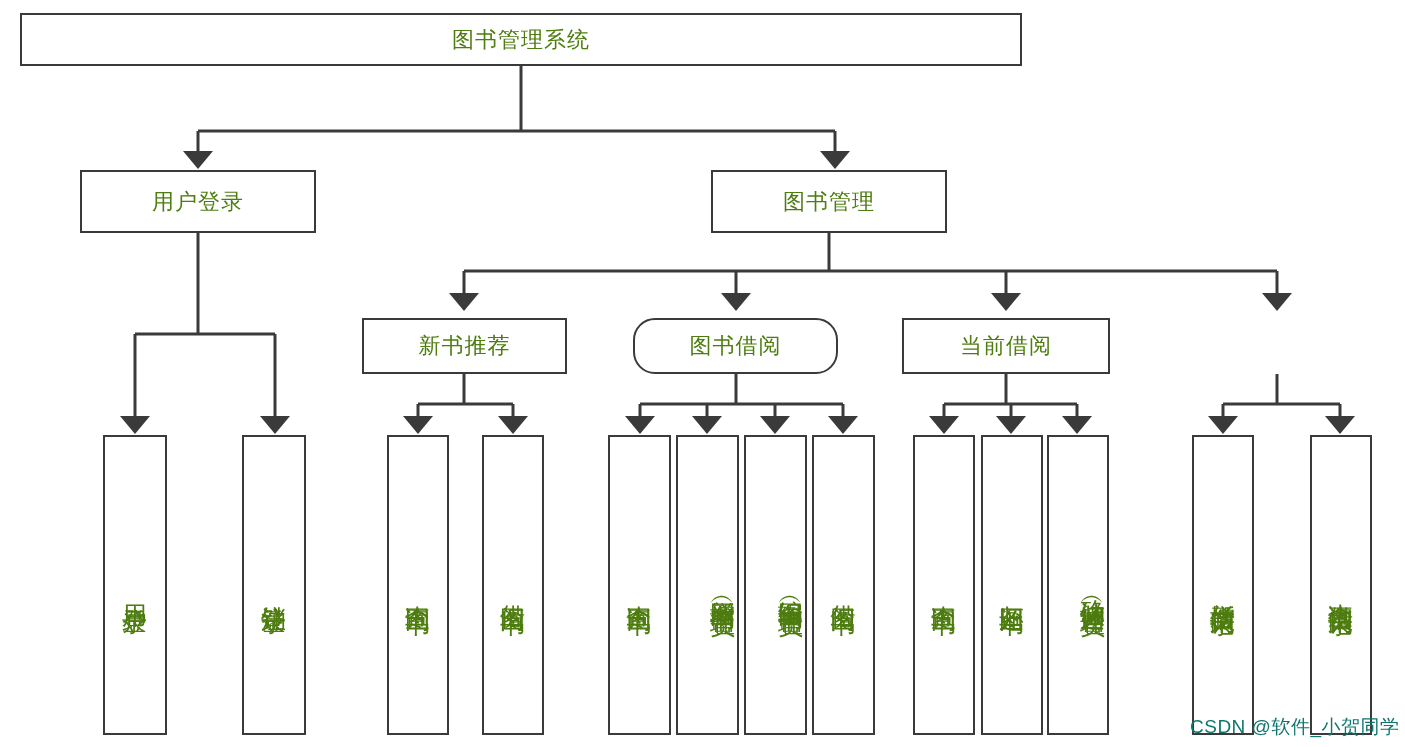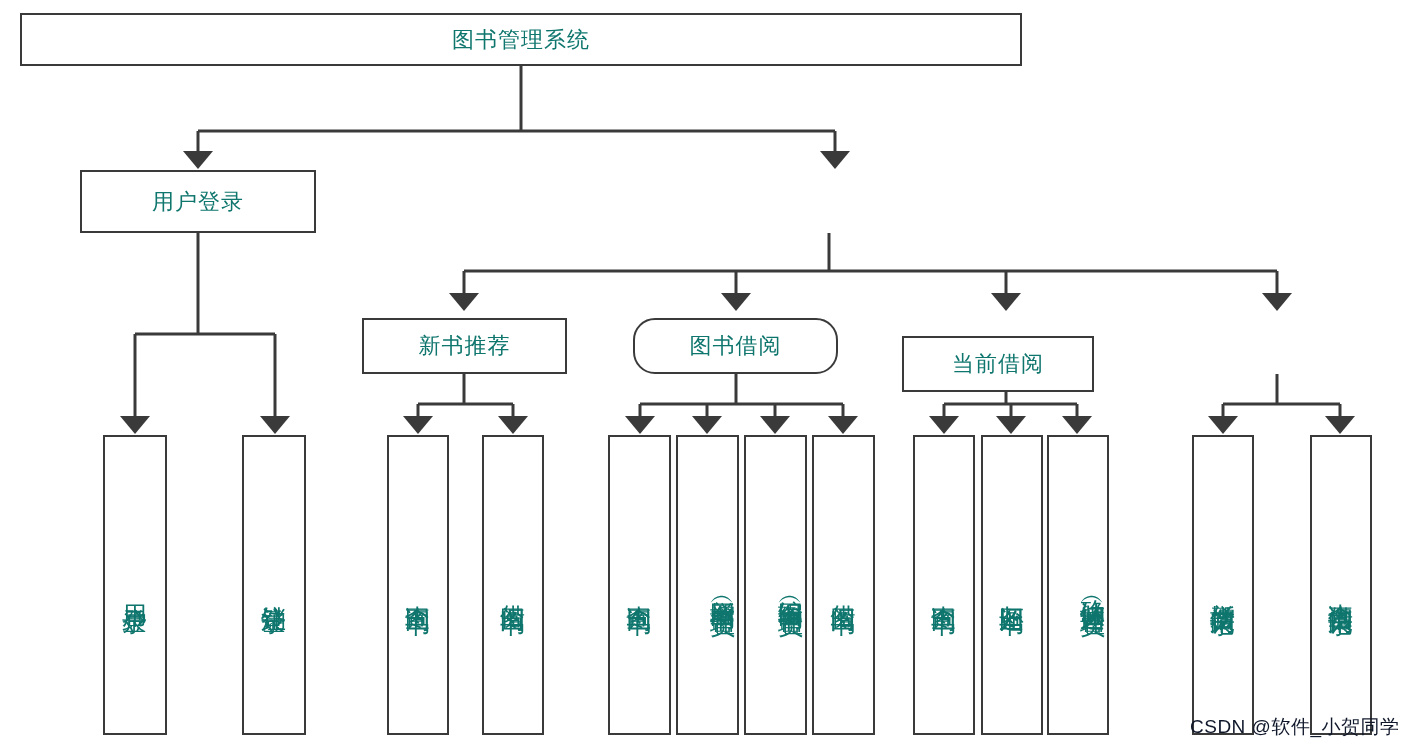--- a/index.html
+++ b/index.html
@@ -3,28 +3,28 @@
 <meta charset="utf-8">
 <style>
   html,body{margin:0;padding:0;background:#ffffff;}
   body{width:1405px;height:747px;overflow:hidden;
        font-family:"Liberation Sans","DejaVu Sans",sans-serif;}
   #stage{position:relative;width:1405px;height:747px;background:#fff;}
   #wires{position:absolute;left:0;top:0;width:1405px;height:747px;}
   .node{position:absolute;box-sizing:border-box;background:#ffffff;
         border:2.5px solid #3a3a3a;
         display:flex;align-items:center;justify-content:center;
-        color:#0f766e;}
+        color:#4d7c0f;}
   .node.horiz{font-size:22px;letter-spacing:1px;}
   .node.vert{writing-mode:vertical-rl;text-orientation:upright;
              font-size:25px;line-height:1.12;letter-spacing:2px;
              padding-top:8px;align-items:flex-start;justify-content:center;}
   .node.vert.mid{align-items:center;}
   #watermark{position:absolute;left:1190px;top:714px;
-             font-size:19px;color:#0f172a;white-space:nowrap;
+             font-size:19px;color:#0f766e;white-space:nowrap;
              letter-spacing:0.5px;}
 </style>
 </head>
 <body>
 
 <div id="stage">
 
   <svg id="wires" viewBox="0 0 1405 747" xmlns="http://www.w3.org/2000/svg">
     <defs>
       <marker id="arrow" markerWidth="10" markerHeight="10" refX="3" refY="5" orient="auto" markerUnits="strokeWidth">
@@ -71,24 +71,25 @@
       <path d="M1277,374 L1277,404"></path>
       <path d="M1223,404 L1340,404"></path>
       <path d="M1223,404 L1223,425" marker-end="url(#arrow)"></path>
       <path d="M1340,404 L1340,425" marker-end="url(#arrow)"></path>
     </g>
   </svg>
 
   <div class="node horiz" style="left:20px;top:13px;width:1002px;height:53px;">图书管理系统</div>
 
   <div class="node horiz" style="left:80px;top:170px;width:236px;height:63px;">用户登录</div>
+  <div class="node horiz" style="left:711px;top:170px;width:236px;height:63px;">图书管理</div>
 
   <div class="node horiz" style="left:362px;top:318px;width:205px;height:56px;">新书推荐</div>
   <div class="node horiz" style="left:633px;top:318px;width:205px;height:56px;border-radius:22px;">图书借阅</div>
-  <div class="node horiz" style="left:902px;top:336px;width:192px;height:56px;">当前借阅</div>
+  <div class="node horiz" style="left:902px;top:318px;width:208px;height:56px;">当前借阅</div>
 
   <div class="node vert mid" style="left:103px;top:435px;width:64px;height:300px;">用户登录</div>
   <div class="node vert mid" style="left:242px;top:435px;width:64px;height:300px;">注销登录</div>
 
   <div class="node vert mid" style="left:387px;top:435px;width:62px;height:300px;">查询图书</div>
   <div class="node vert mid" style="left:482px;top:435px;width:62px;height:300px;">借阅图书</div>
 
   <div class="node vert mid" style="left:608px;top:435px;width:63px;height:300px;">查询图书</div>
   <div class="node vert" style="left:676px;top:435px;width:63px;height:300px;">新增图书（管理员）</div>
   <div class="node vert" style="left:744px;top:435px;width:63px;height:300px;">编辑图书（管理员）</div>

